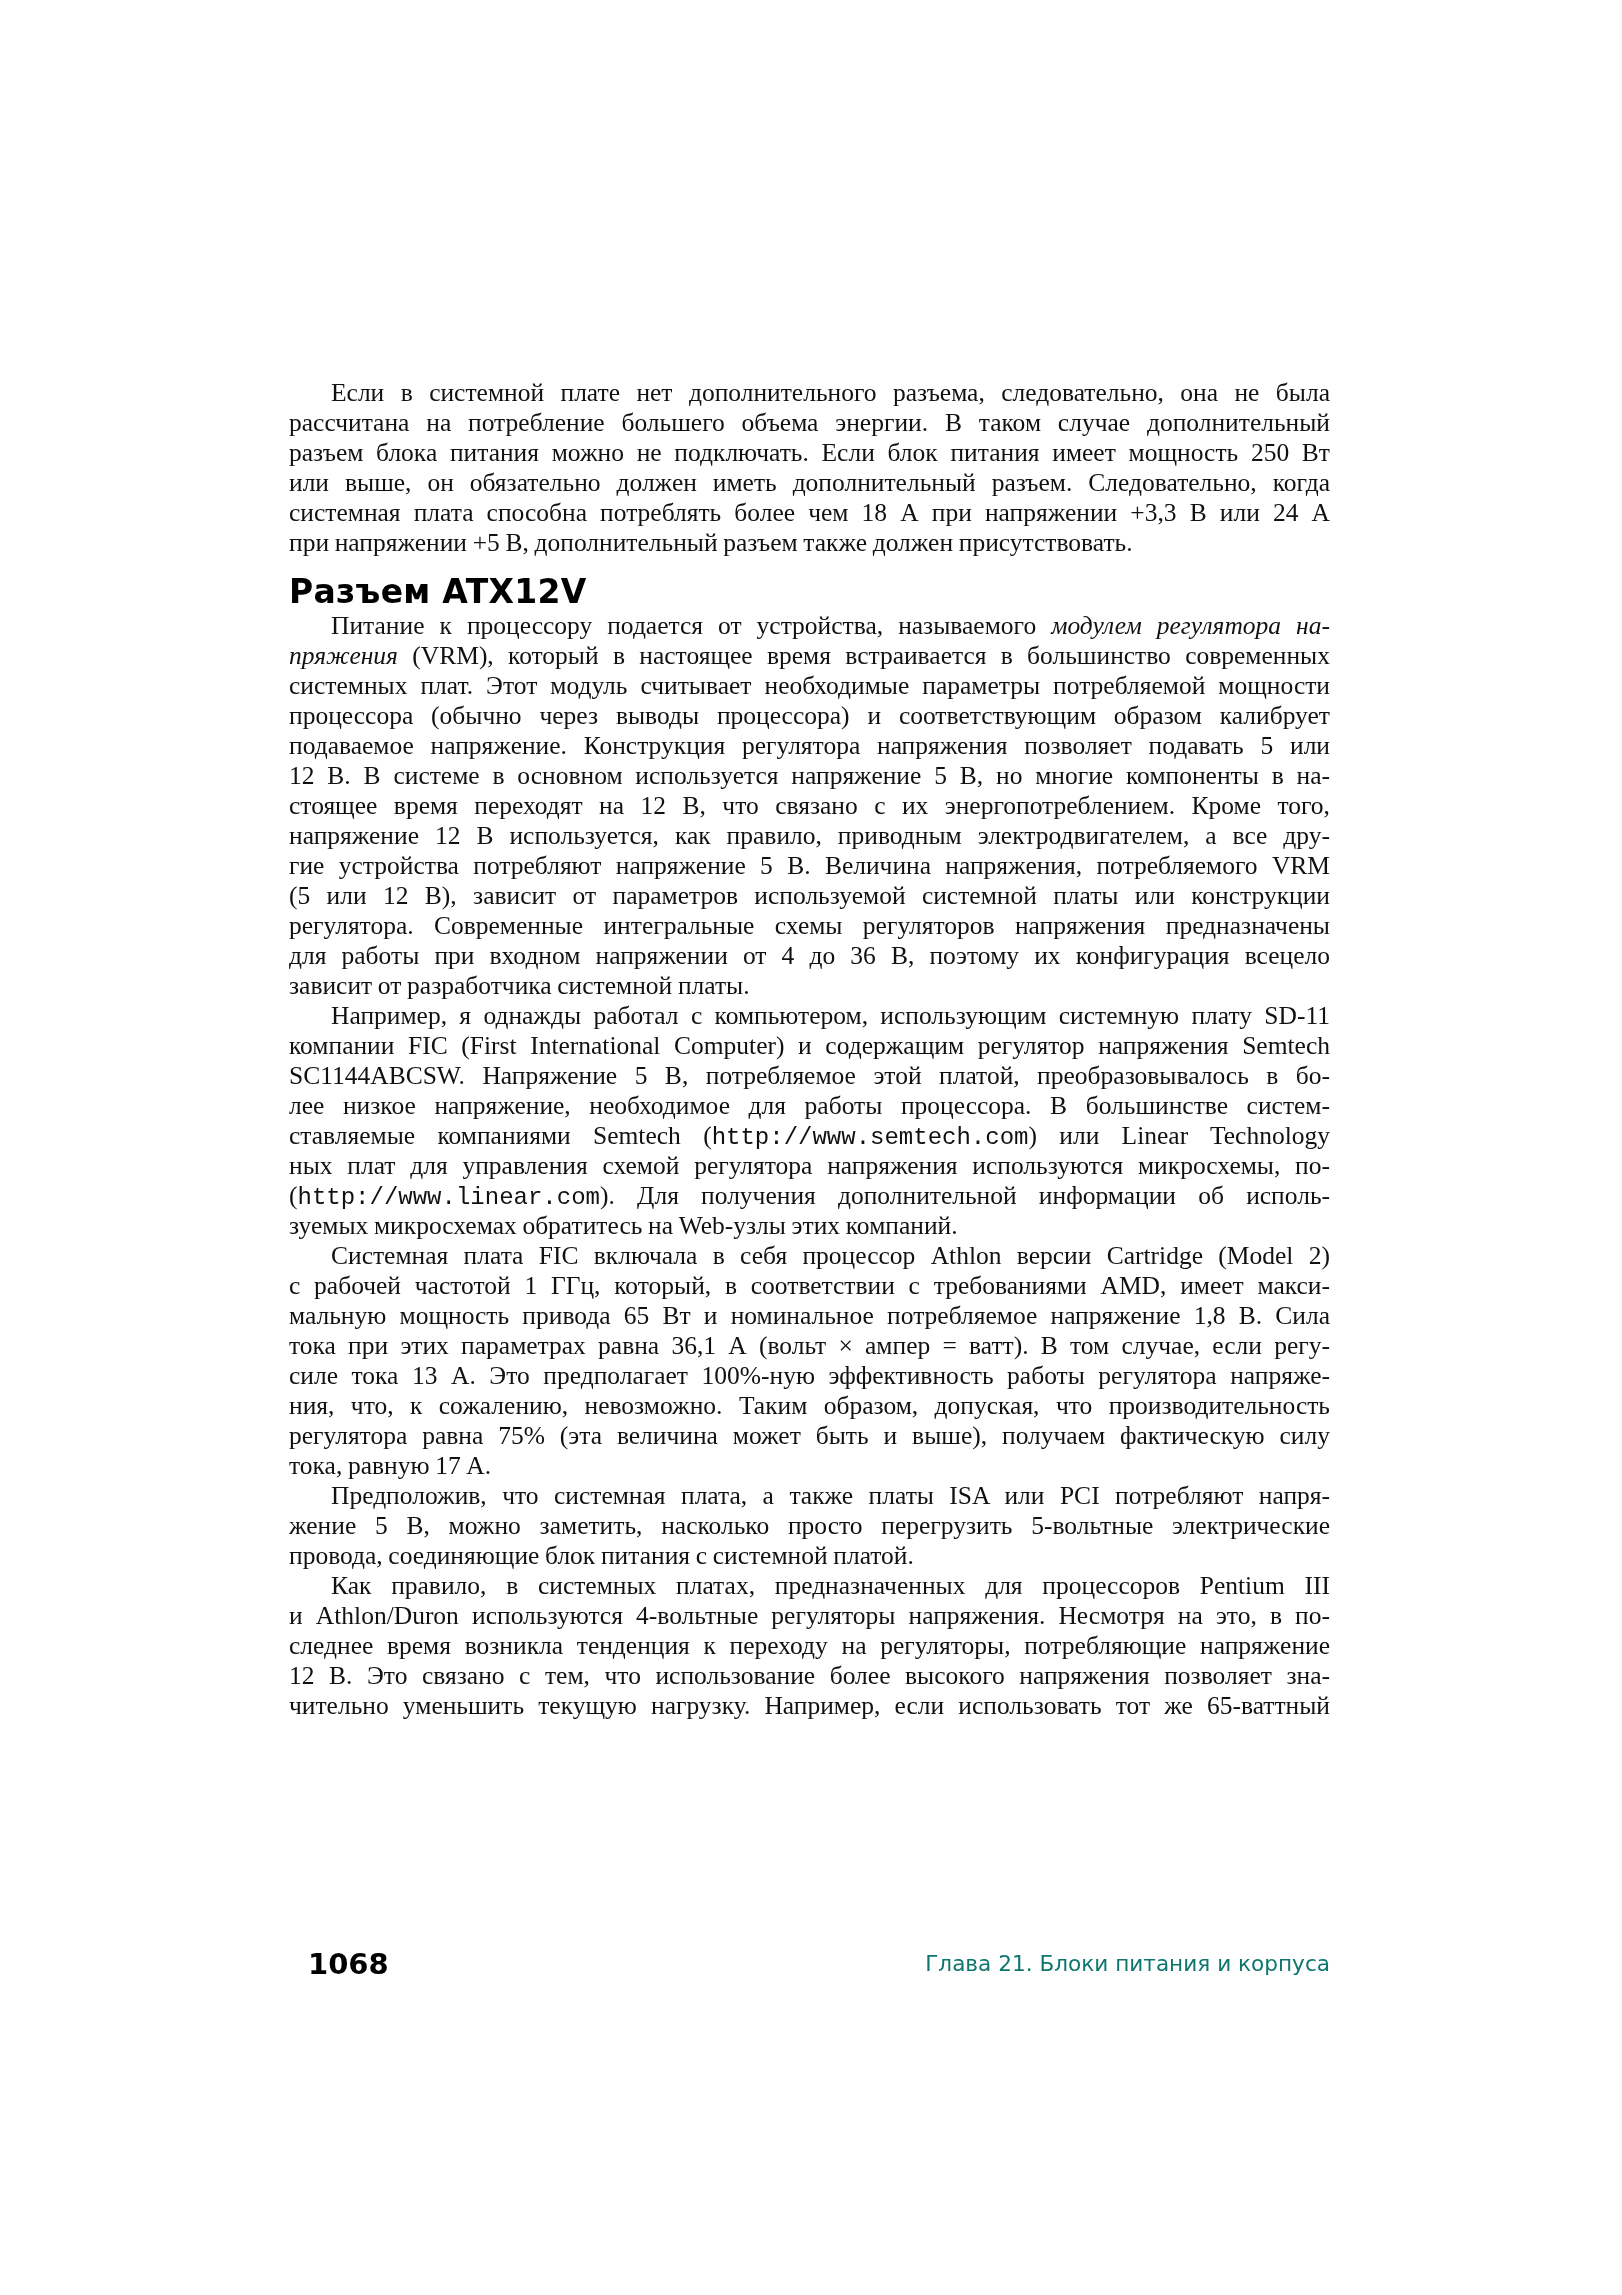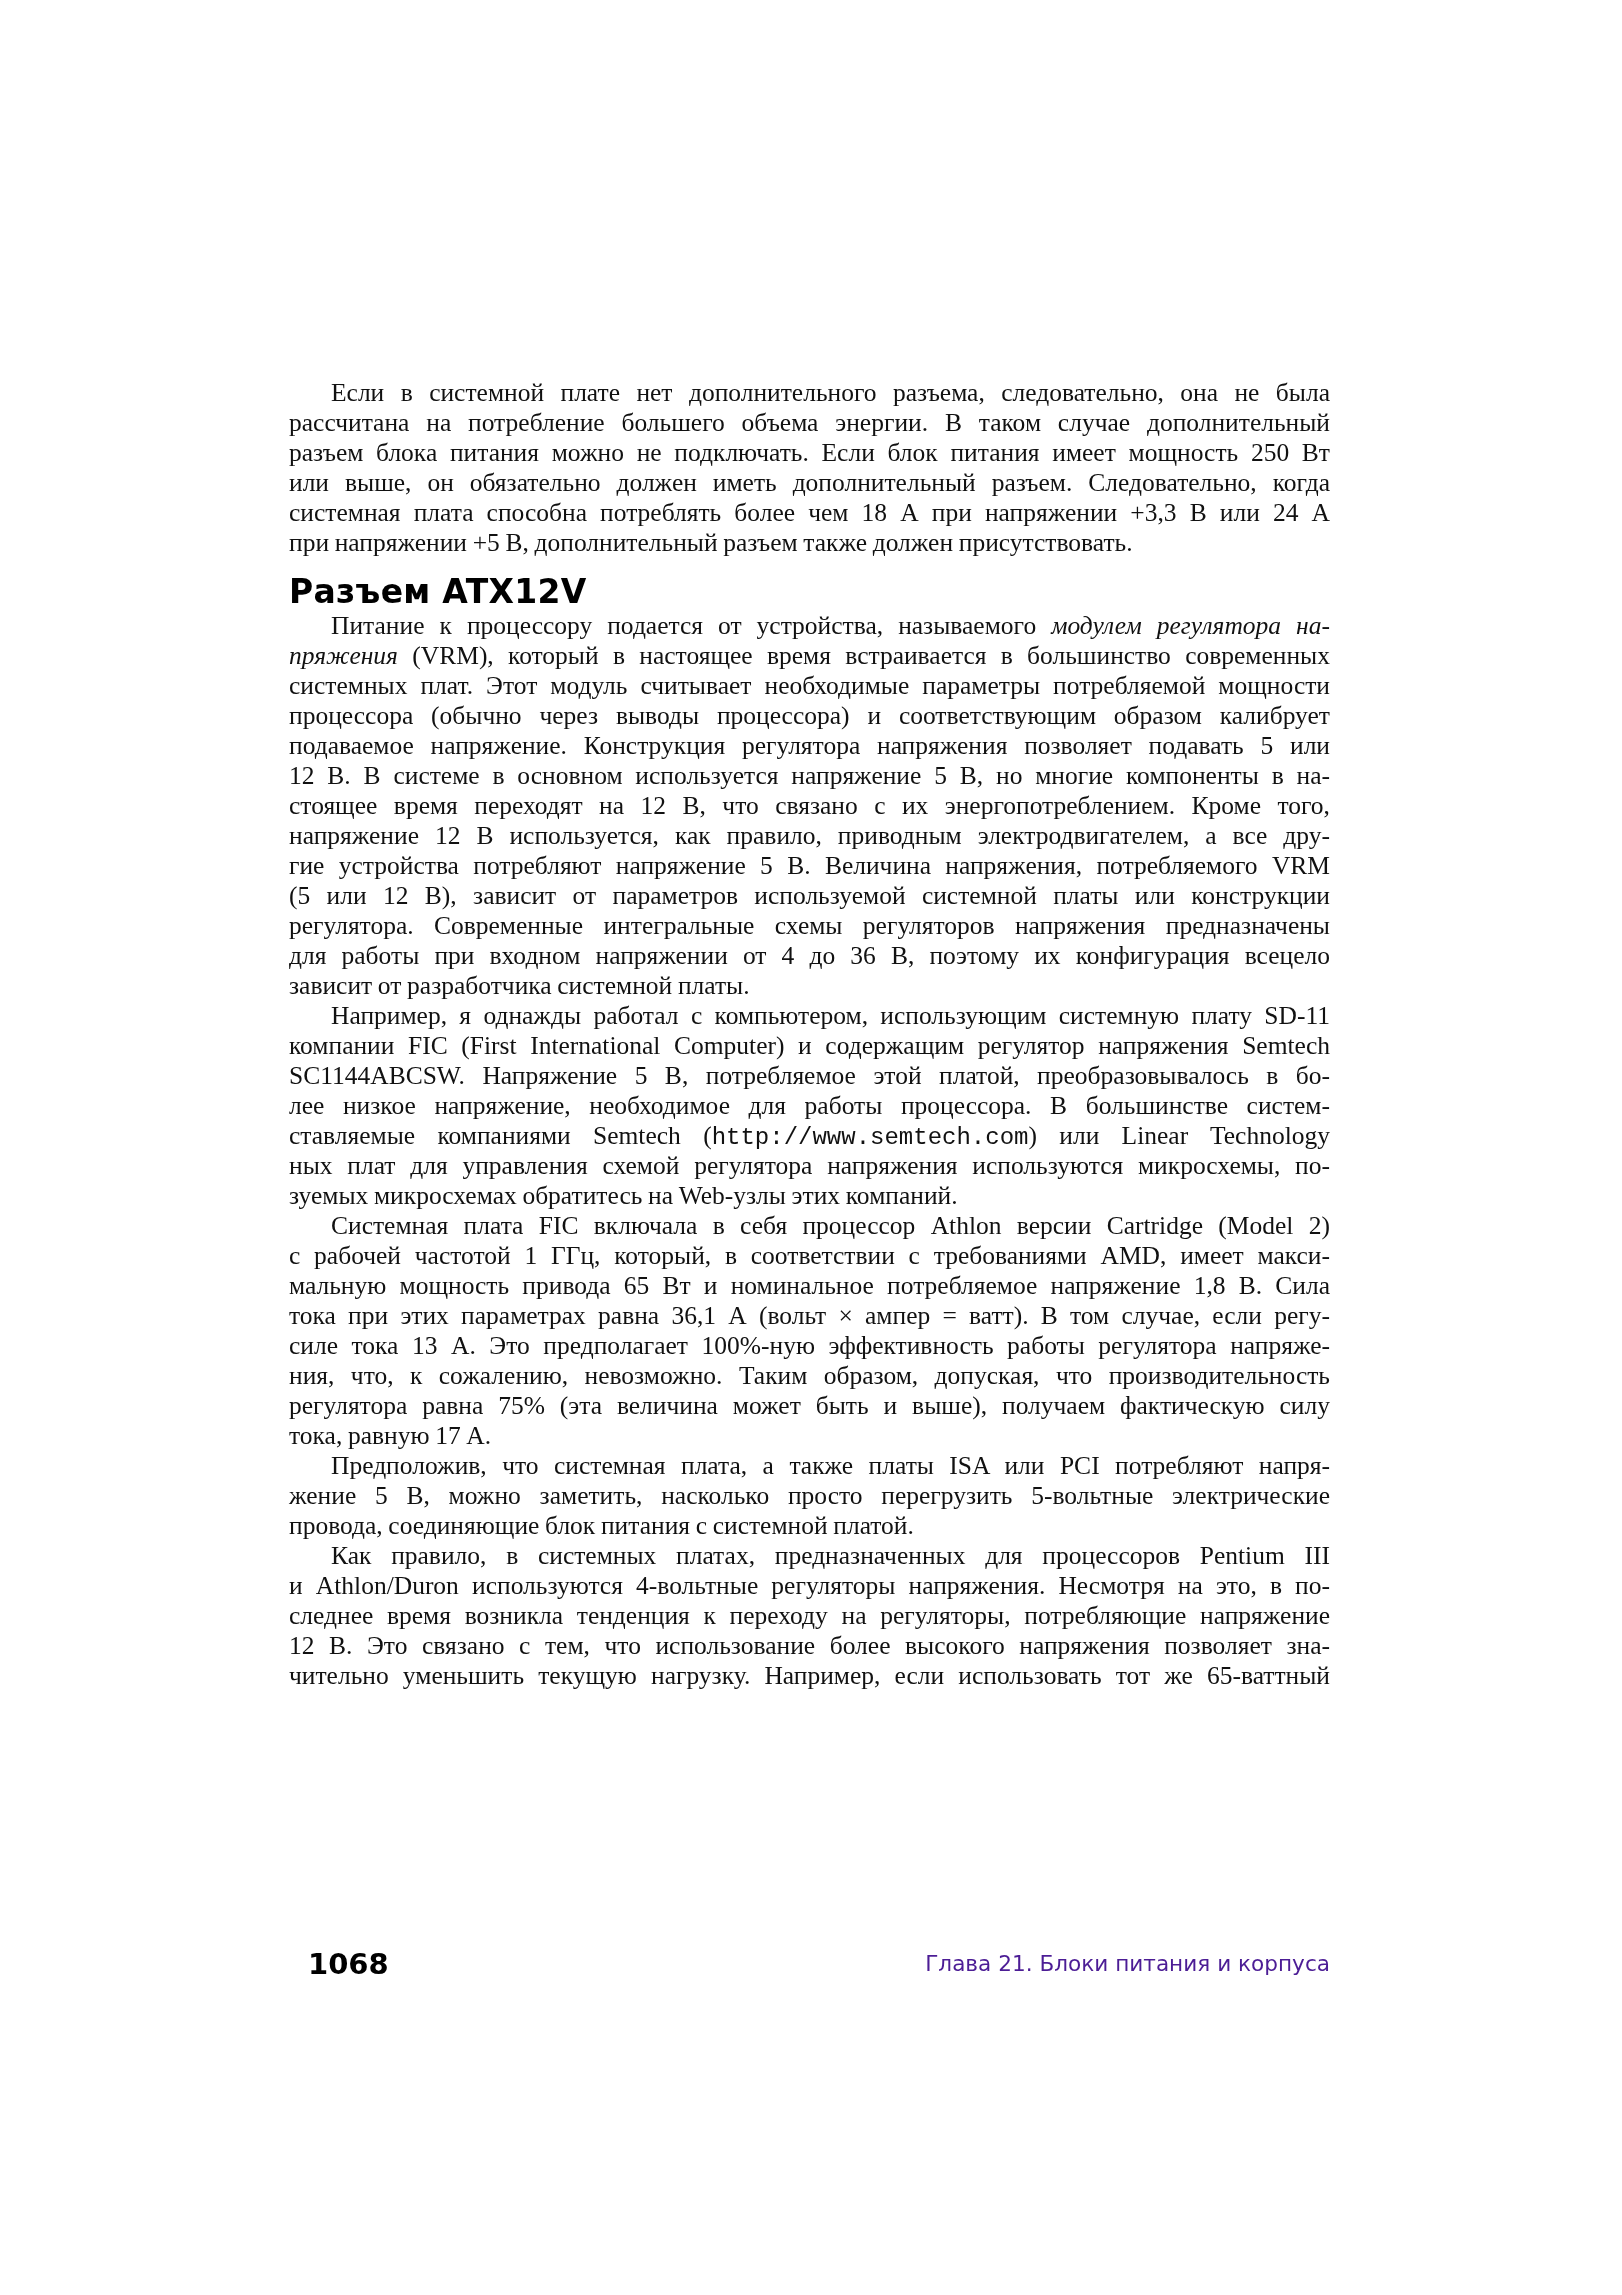--- a/index.html
+++ b/index.html
@@ -25,21 +25,21 @@
   .it { font-style: italic; }
   .mono { font-family: "Liberation Mono", "DejaVu Sans Mono", monospace; font-size: 24px; }
   .footer-page {
     position: absolute; left: 308px; top: 1947px;
     font-family: "DejaVu Sans", "Liberation Sans", sans-serif; font-weight: bold;
     font-size: 29px; color: #000000;
   }
   .footer-chapter {
     position: absolute; right: 292px; top: 1951px;
     font-family: "DejaVu Sans", "Liberation Sans", sans-serif;
-    font-size: 21.6px; color: #4c1d95;
+    font-size: 21.6px; color: #0f766e;
   }
 </style>
 </head>
 <body>
 
 <div class="page">
   <div class="column" id="column">
 
     <div>
         <span class="line indent"><span>Если в системной плате нет дополнительного разъема, следовательно, она не была</span></span>
@@ -67,20 +67,21 @@
         <span class="line"><span>для работы при входном напряжении от 4 до 36 В, поэтому их конфигурация всецело</span></span>
         <span class="line last"><span>зависит от разработчика системной платы.</span></span>
       </div>
     <div>
         <span class="line indent"><span>Например, я однажды работал с компьютером, использующим системную плату SD-11</span></span>
         <span class="line"><span>компании FIC (First International Computer) и содержащим регулятор напряжения Semtech</span></span>
         <span class="line"><span>SC1144ABCSW. Напряжение 5 В, потребляемое этой платой, преобразовывалось в бо-</span></span>
         <span class="line"><span>лее низкое напряжение, необходимое для работы процессора. В большинстве систем-</span></span>
         <span class="line"><span>ставляемые компаниями Semtech (</span><span class="mono">http://www.semtech.com</span><span>) или Linear Technology</span></span>
         <span class="line"><span>ных плат для управления схемой регулятора напряжения используются микросхемы, по-</span></span>
+        <span class="line"><span>(</span><span class="mono">http://www.linear.com</span><span>). Для получения дополнительной информации об исполь-</span></span>
         <span class="line last"><span>зуемых микросхемах обратитесь на Web-узлы этих компаний.</span></span>
       </div>
     <div>
         <span class="line indent"><span>Системная плата FIC включала в себя процессор Athlon версии Cartridge (Model 2)</span></span>
         <span class="line"><span>с рабочей частотой 1 ГГц, который, в соответствии с требованиями AMD, имеет макси-</span></span>
         <span class="line"><span>мальную мощность привода 65 Вт и номинальное потребляемое напряжение 1,8 В. Сила</span></span>
         <span class="line"><span>тока при этих параметрах равна 36,1 А (вольт × ампер = ватт). В том случае, если регу-</span></span>
         <span class="line"><span>силе тока 13 А. Это предполагает 100%-ную эффективность работы регулятора напряже-</span></span>
         <span class="line"><span>ния, что, к сожалению, невозможно. Таким образом, допуская, что производительность</span></span>
         <span class="line"><span>регулятора равна 75% (эта величина может быть и выше), получаем фактическую силу</span></span>

